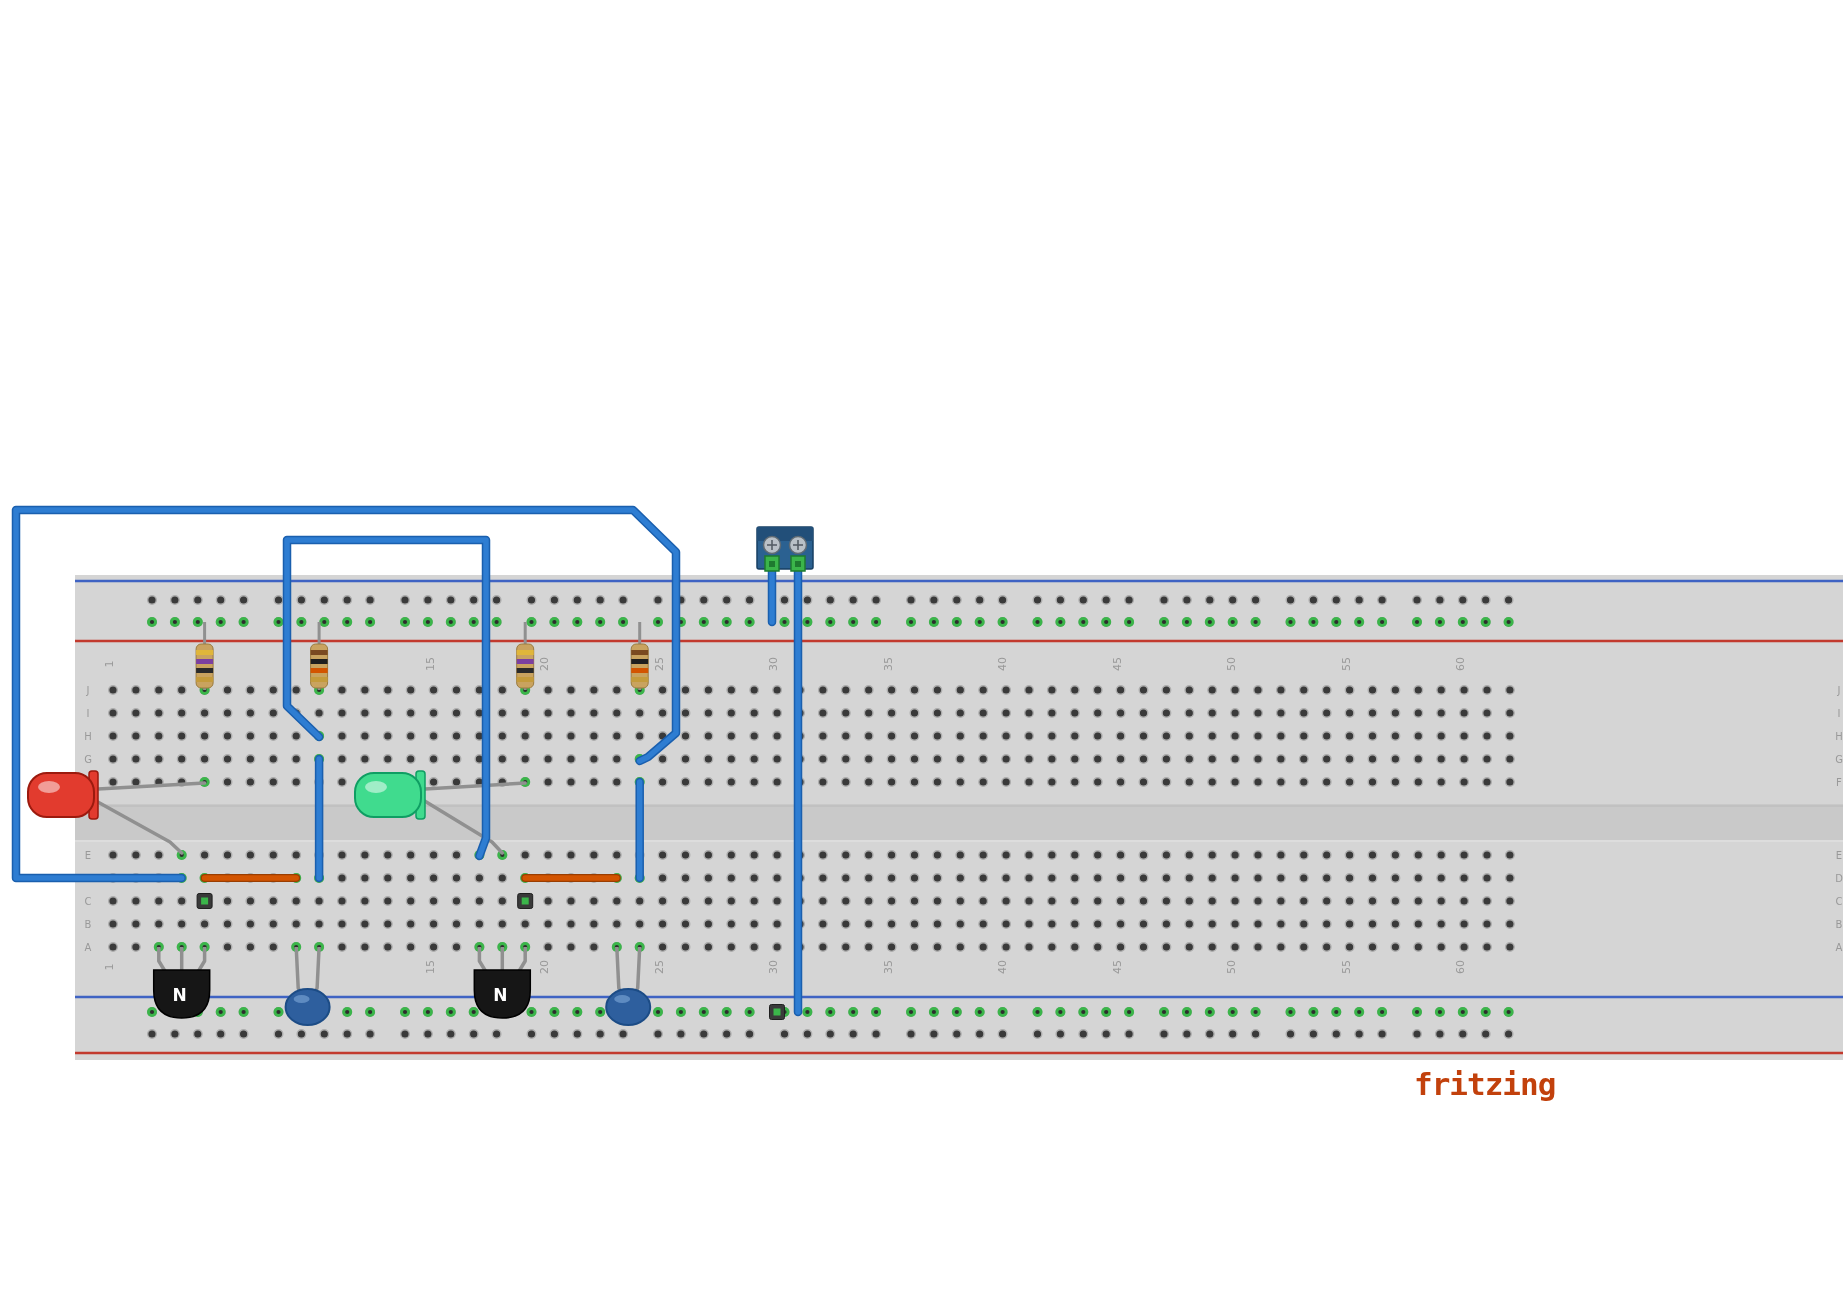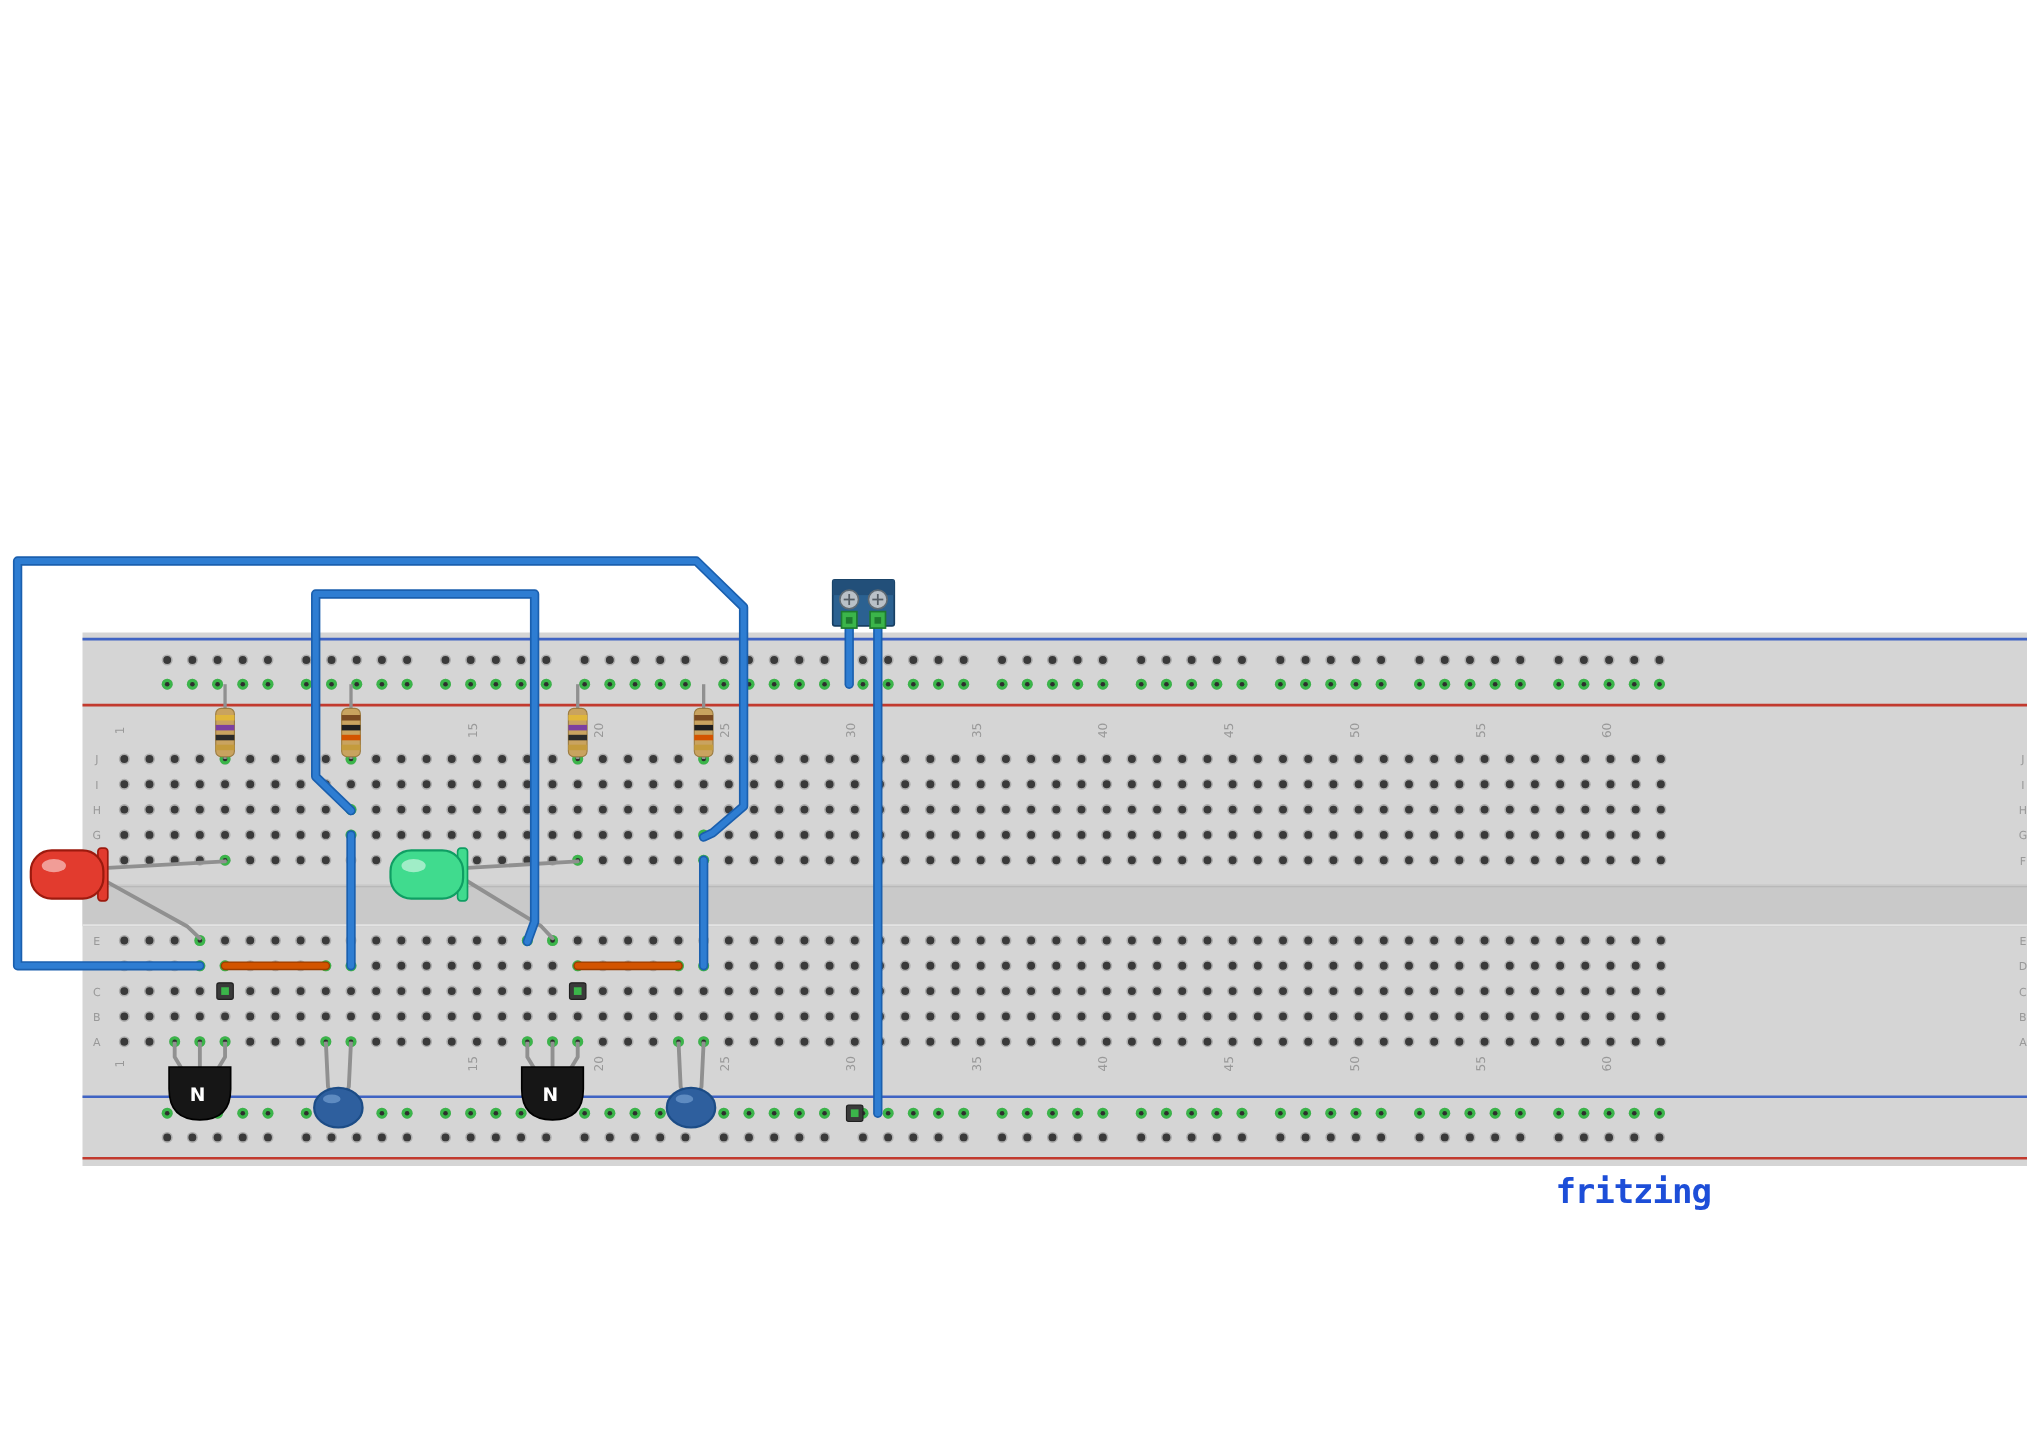--- a/index.html
+++ b/index.html
@@ -1319,14 +1319,14 @@
         <line x1="772" y1="540" x2="772" y2="550" stroke="#565e66" stroke-width="1.6"></line>
         <rect x="765" y="556" width="14" height="15" fill="#3bb54a" stroke="#1e7a2f" stroke-width="1.5"></rect>
         <rect x="769" y="561" width="6" height="6" fill="#1e7a2f"></rect>
         <circle cx="798" cy="545" r="8.5" fill="#b9c0c7" stroke="#5f6a73" stroke-width="1.5"></circle>
         <line x1="793" y1="545" x2="803" y2="545" stroke="#565e66" stroke-width="1.6"></line>
         <line x1="798" y1="540" x2="798" y2="550" stroke="#565e66" stroke-width="1.6"></line>
         <rect x="791" y="556" width="14" height="15" fill="#3bb54a" stroke="#1e7a2f" stroke-width="1.5"></rect>
         <rect x="795" y="561" width="6" height="6" fill="#1e7a2f"></rect>
       </g>
     </svg>
-  <div class="fritzing-logo" style="color: #1d4ed8;">fritzing</div>
+  <div class="fritzing-logo" style="color: #c2410c;">fritzing</div>
 </div>
 
 </body></html>

